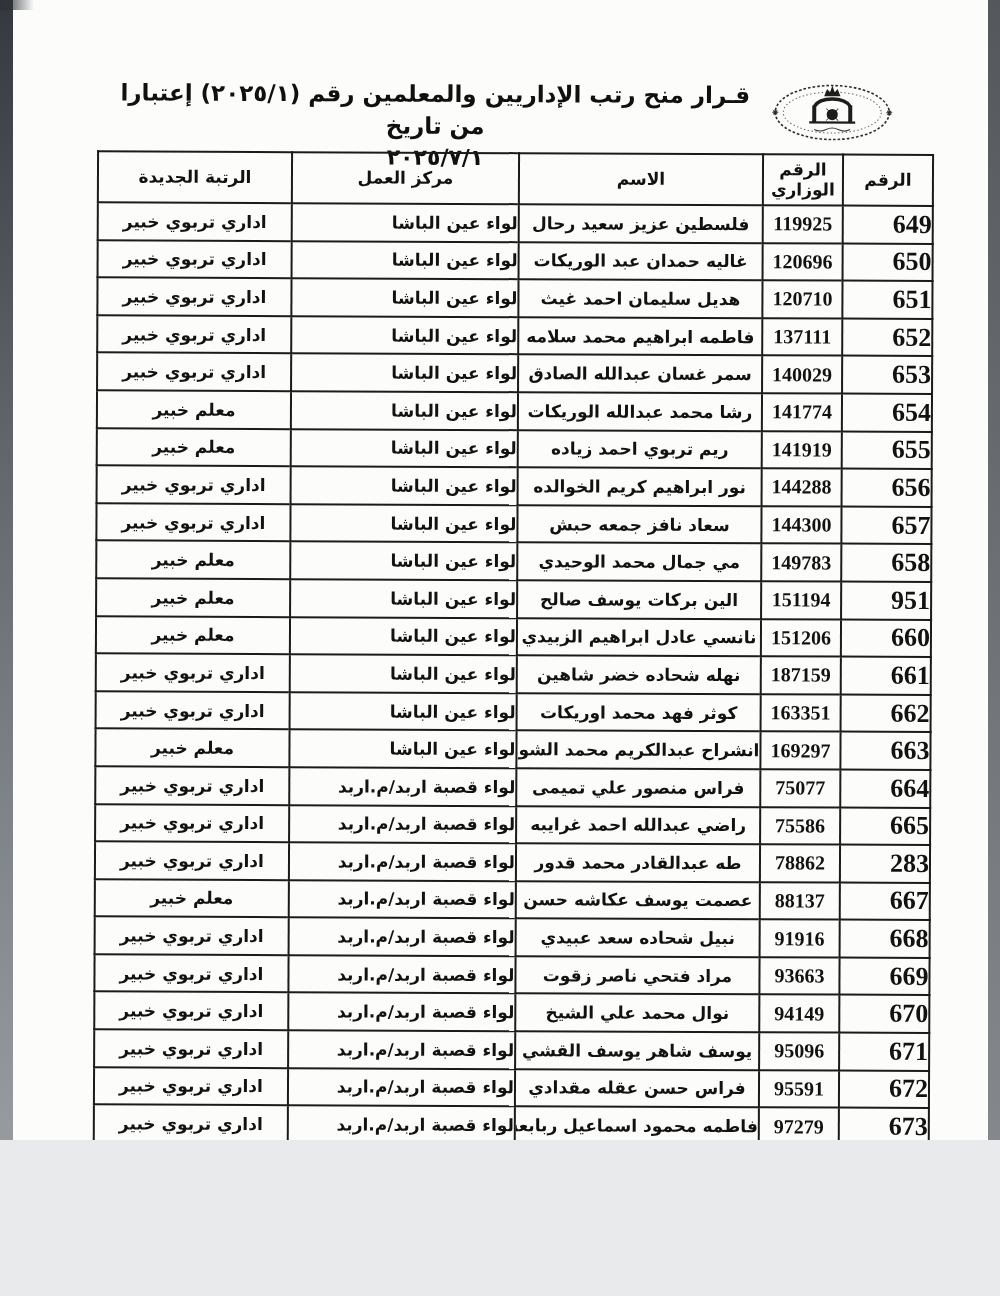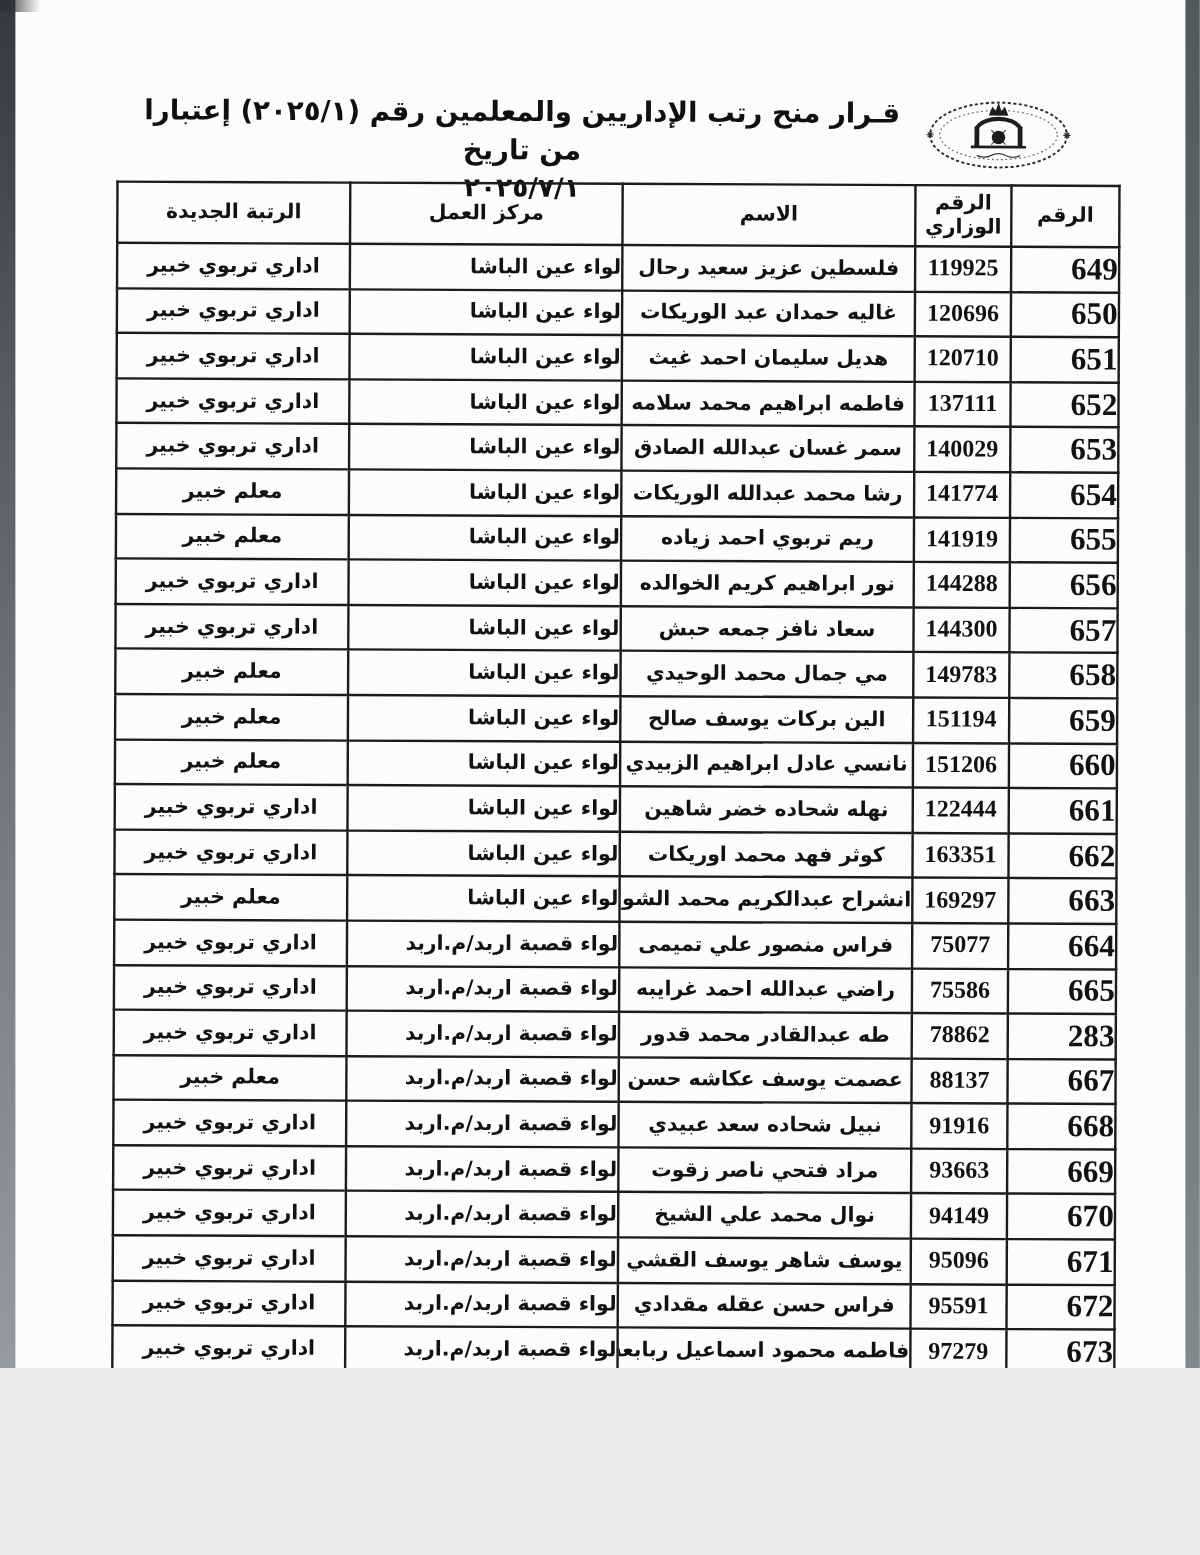--- a/index.html
+++ b/index.html
@@ -219,36 +219,36 @@
     <td class="c-rank">اداري تربوي خبير</td>
   </tr>
           <tr>
     <td class="c-no">658</td>
     <td class="c-min">149783</td>
     <td class="c-name">مي جمال محمد الوحيدي</td>
     <td class="c-work">لواء عين الباشا</td>
     <td class="c-rank">معلم خبير</td>
   </tr>
           <tr>
-    <td class="c-no">659</td>
+    <td class="c-no">951</td>
     <td class="c-min">151194</td>
     <td class="c-name">الين بركات يوسف صالح</td>
     <td class="c-work">لواء عين الباشا</td>
     <td class="c-rank">معلم خبير</td>
   </tr>
           <tr>
     <td class="c-no">660</td>
     <td class="c-min">151206</td>
     <td class="c-name">نانسي عادل ابراهيم الزبيدي</td>
     <td class="c-work">لواء عين الباشا</td>
     <td class="c-rank">معلم خبير</td>
   </tr>
           <tr>
     <td class="c-no">661</td>
-    <td class="c-min">122444</td>
+    <td class="c-min">187159</td>
     <td class="c-name">نهله شحاده خضر شاهين</td>
     <td class="c-work">لواء عين الباشا</td>
     <td class="c-rank">اداري تربوي خبير</td>
   </tr>
           <tr>
     <td class="c-no">662</td>
     <td class="c-min">163351</td>
     <td class="c-name">كوثر فهد محمد اوريكات</td>
     <td class="c-work">لواء عين الباشا</td>
     <td class="c-rank">اداري تربوي خبير</td>

